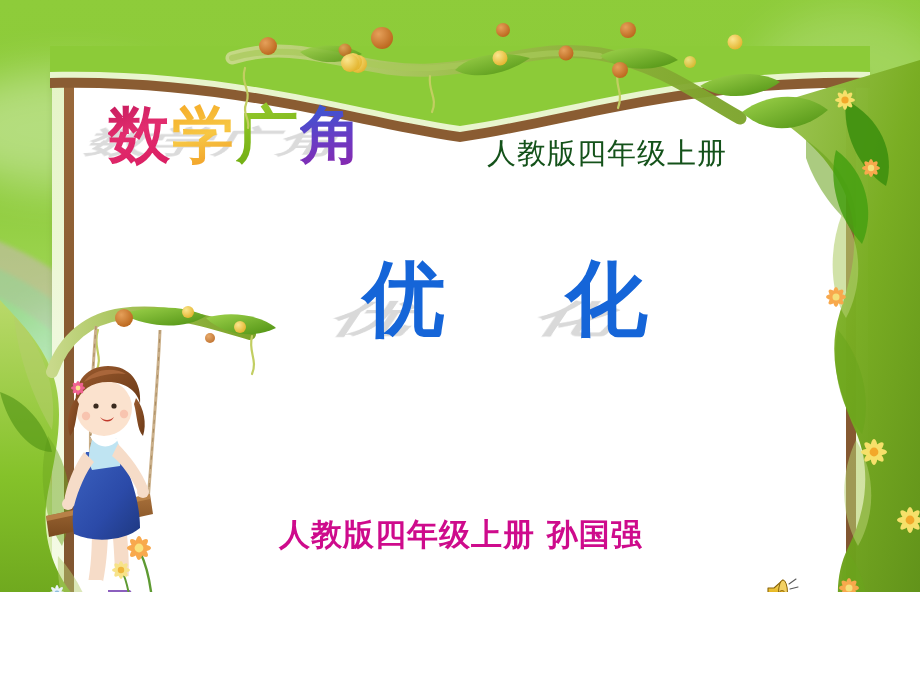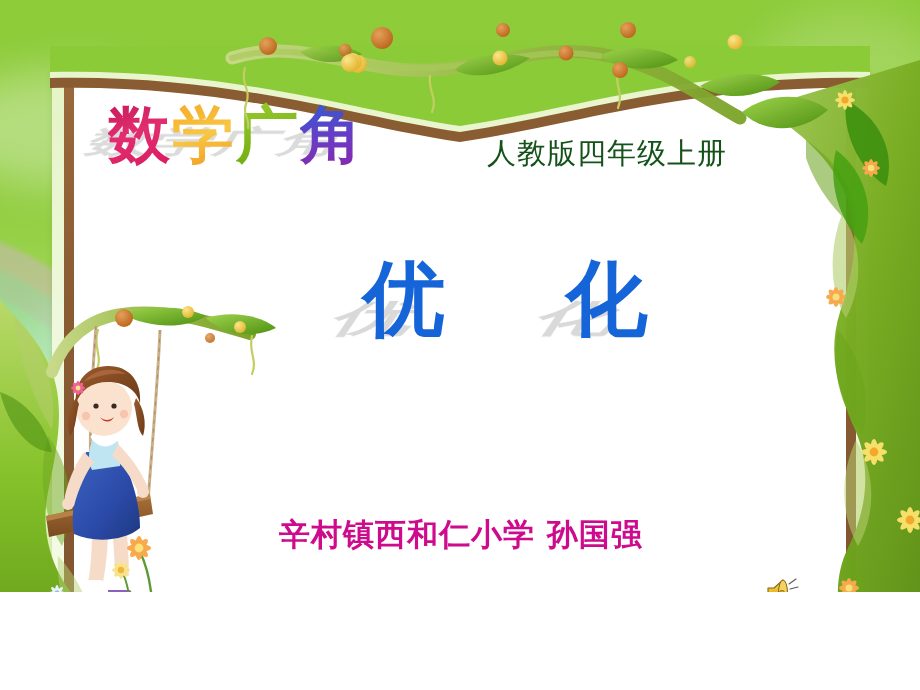--- a/index.html
+++ b/index.html
@@ -148,21 +148,21 @@
   <div class="wordart-shadow">数学广角</div>
   <div class="wordart">
     <span class="wa1">数</span><span class="wa2">学</span><span class="wa3">广</span><span class="wa4">角</span>
   </div>
 
   <div class="subtitle">人教版四年级上册</div>
 
   <div class="bigword-shadow">优 化</div>
   <div class="bigword">优 化</div>
 
-  <div class="presenter">辛村镇西和仁小学    孙国强</div>
+  <div class="presenter">人教版四年级上册    孙国强</div>
 
   <svg class="speaker" viewBox="0 0 44 42">
     <defs>
       <linearGradient id="spk" x1="0" y1="0" x2="0" y2="1">
         <stop offset="0" stop-color="#F7E08A"></stop>
         <stop offset=".45" stop-color="#E8B923"></stop>
         <stop offset="1" stop-color="#B98A0C"></stop>
       </linearGradient>
     </defs>
     <path d="M6,16 L12,16 L21,8 L21,34 L12,26 L6,26 Z" fill="url(#spk)" stroke="#8A6508" stroke-width="1.1" stroke-linejoin="round"></path>

